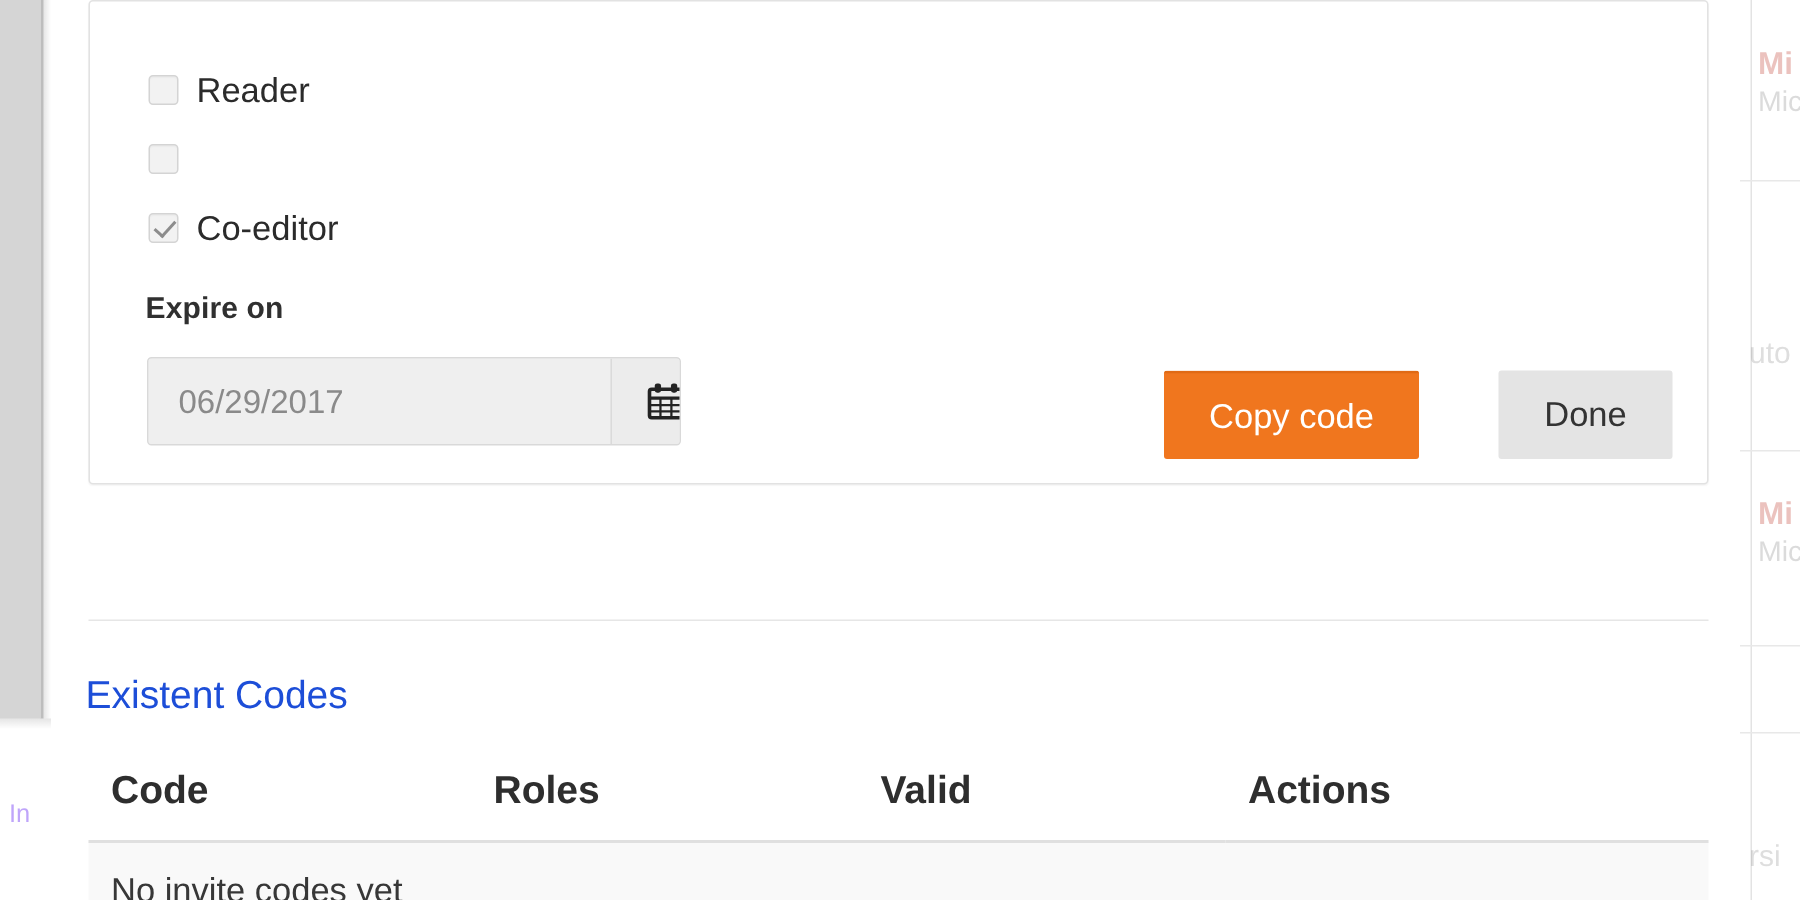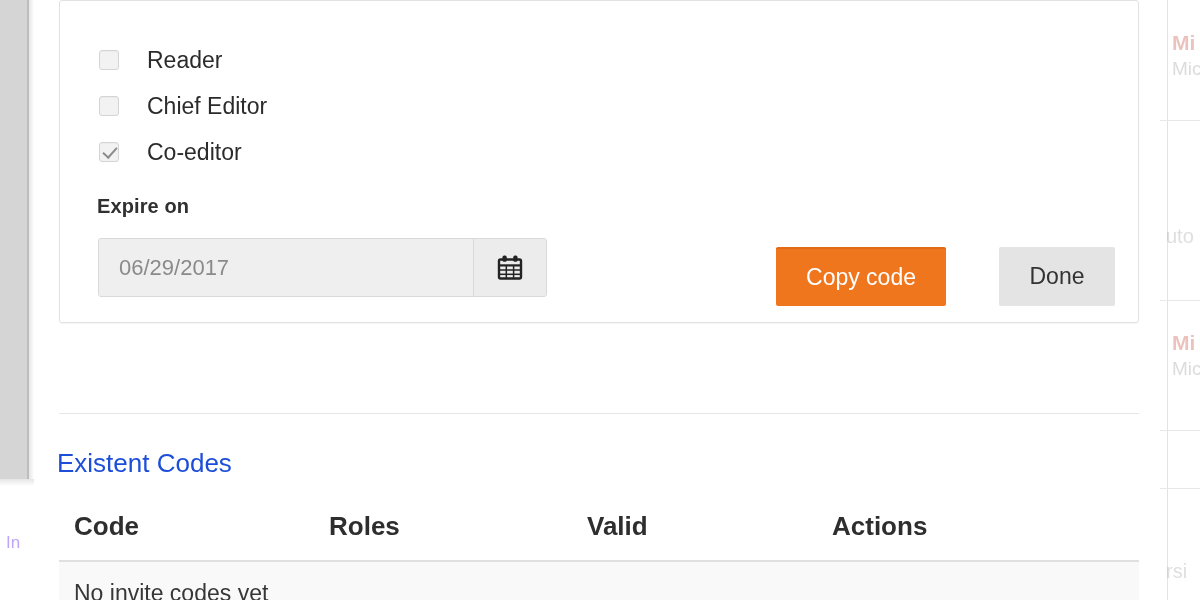--- a/index.html
+++ b/index.html
@@ -172,21 +172,21 @@
     position: absolute;
     left: 6px;
     top: 1px;
     width: 6px;
     height: 12px;
     border: solid #8c8c8c;
     border-width: 0 2.5px 2.5px 0;
     transform: rotate(42deg);
   }
   .check-label {
-    margin-left: 28px;
+    margin-left: 12px;
     font-size: 23px;
     color: #2b2b2b;
     line-height: 28px;
     white-space: nowrap;
   }
 
   
   .expire-label {
     position: absolute;
     left: 37px;
@@ -196,21 +196,21 @@
     color: #303030;
     letter-spacing: .1px;
   }
 
   
   .input-group {
     position: absolute;
     left: 38px;
     top: 237px;
     display: flex;
-    width: 449px;
+    width: 356px;
     height: 59px;
     border: 1px solid #d9d9d9;
     border-radius: 3px;
     overflow: hidden;
     background: #efefef;
   }
   .date-input {
     flex: 1 1 auto;
     border: 0;
     outline: none;
@@ -383,21 +383,20 @@
     <div class="card">
       <div class="card-body">
 
         <div class="check-row" style="top:44px">
           <span class="cbox"></span>
           <span class="check-label">Reader</span>
         </div>
 
         <div class="check-row" style="top:90px">
           <span class="cbox"></span>
-          <span class="check-label">Chief Editor</span>
         </div>
 
         <div class="check-row" style="top:136px">
           <span class="cbox checked"></span>
           <span class="check-label">Co-editor</span>
         </div>
 
         <div class="expire-label">Expire on</div>
 
         <div class="input-group">

